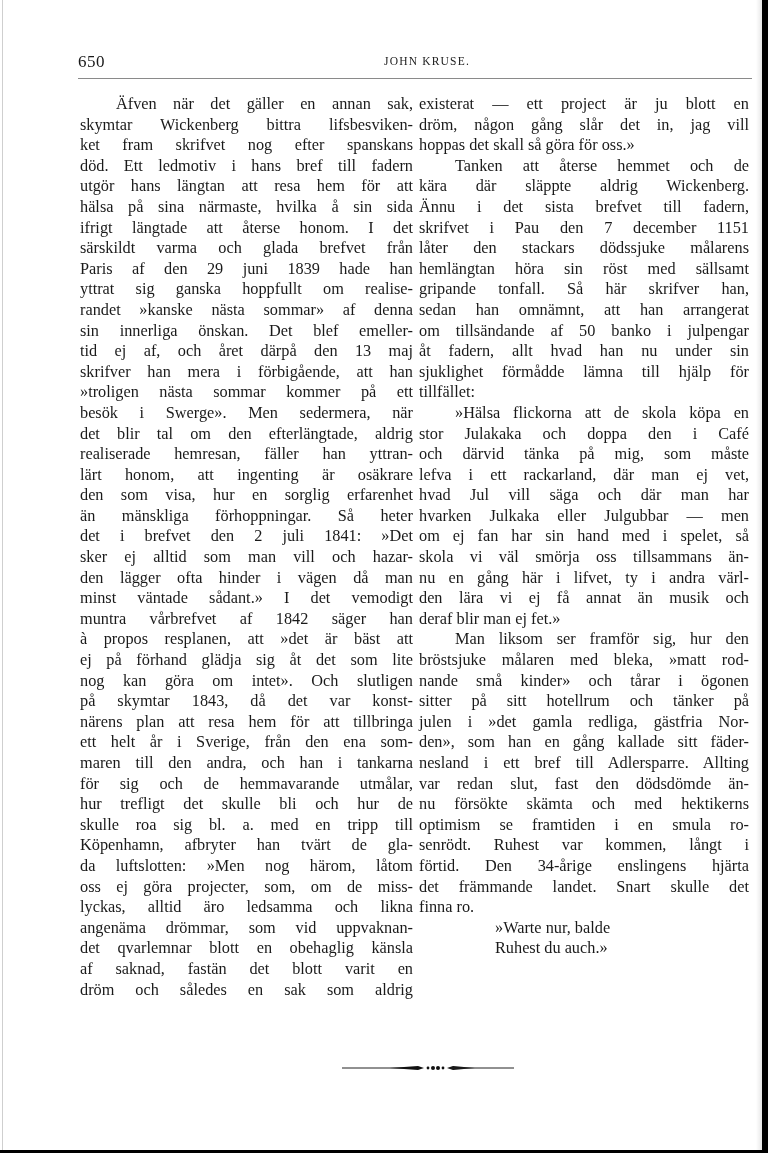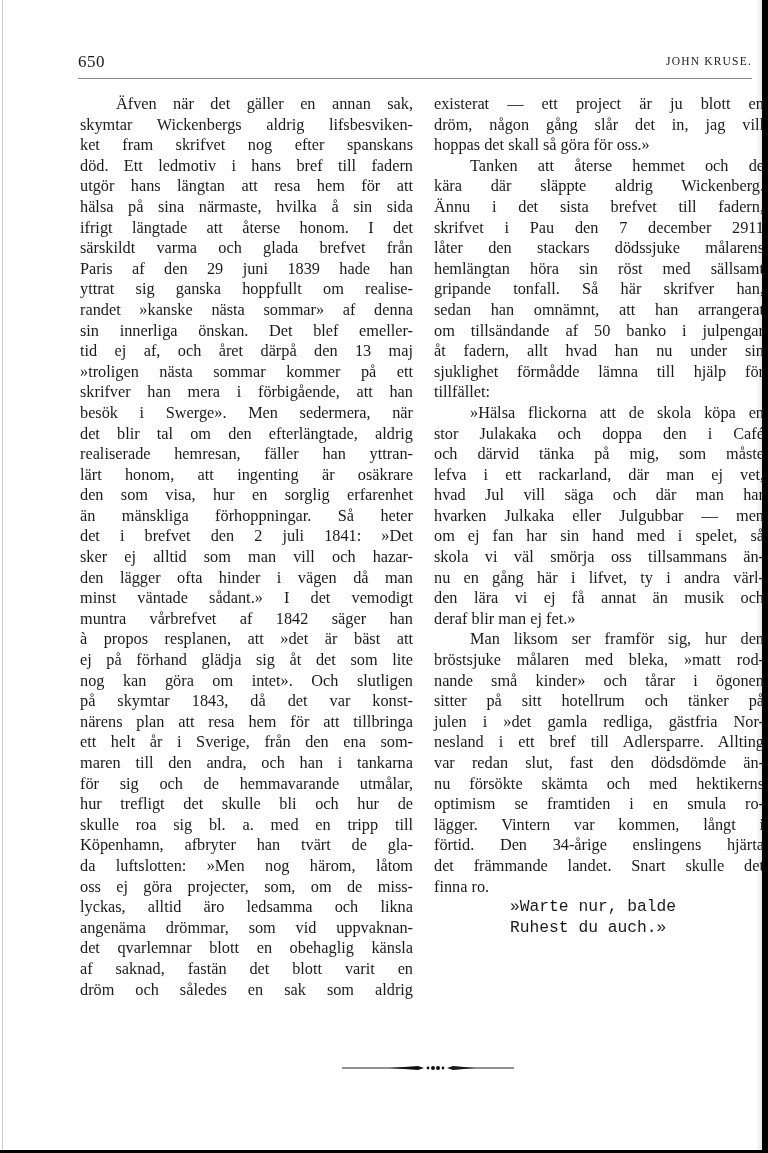--- a/index.html
+++ b/index.html
@@ -7,63 +7,63 @@
     width: 768px; height: 1153px; background: #ffffff; position: relative; overflow: hidden;
     font-family: "Liberation Serif", "DejaVu Serif", serif; color: #1a1a1a;
   }
   .right-bar { position: absolute; left: 762px; top: 0; width: 6px; height: 1153px; background: #000; }
   .right-shadow { position: absolute; left: 756px; top: 0; width: 6px; height: 1153px; background: linear-gradient(to right, #fff, #bbb); opacity: .35; }
   .bottom-bar { position: absolute; left: 0; top: 1150px; width: 768px; height: 3px; background: #000; }
   .left-edge { position: absolute; left: 2px; top: 0; width: 1px; height: 1153px; background: #cfcfcf; }
 
   .header { position: absolute; left: 78px; top: 52px; width: 674px; height: 24px; }
   .page-number { position: absolute; left: 0; top: 0; font-size: 17px; letter-spacing: .5px; }
-  .running-head { position: absolute; left: 0; right: 0; top: 3px; text-align: right; font-size: 11.5px; letter-spacing: 1.2px; padding-left: 24px; }
+  .running-head { position: absolute; left: 0; right: 0; top: 3px; text-align: center; font-size: 11.5px; letter-spacing: 1.2px; padding-left: 24px; }
   .header-rule { position: absolute; left: 78px; top: 78px; width: 674px; height: 1px; background: #8a8a8a; }
 
   .column { position: absolute; top: 94px; font-size: 16.3px; line-height: 20.6px; }
   .col-left { left: 80px; width: 333px; }
-  .col-right { left: 434px; width: 330px; }
+  .col-right { left: 419px; width: 330px; }
   .line { display: block; white-space: nowrap; text-align: justify; text-align-last: justify; height: 20.6px; }
   .line.last { text-align-last: left; }
   .line.indent { padding-left: 36px; }
-  .line.verse { padding-left: 76px; text-align-last: left; font-family: Liberation Mono, monospace; }
+  .line.verse { padding-left: 76px; text-align-last: left; }
 
   .ornament { position: absolute; left: 340px; top: 1063px; width: 176px; height: 10px; }
 </style>
 </head>
 <body>
 
 <div class="left-edge"></div>
 <div class="right-shadow"></div>
 <div class="right-bar"></div>
 <div class="bottom-bar"></div>
 
 <div class="header">
   <span class="page-number">650</span>
   <div class="running-head">JOHN KRUSE.</div>
 </div>
 <div class="header-rule"></div>
 
 <div class="column col-left" id="col-left">
     <span class="line indent">Äfven när det gäller en annan sak,</span>
-    <span class="line">skymtar Wickenbergs aldrig lifsbesviken-</span>
+    <span class="line">skymtar Wickenberg bittra lifsbesviken-</span>
     <span class="line">ket fram skrifvet nog efter spanskans</span>
     <span class="line">död. Ett ledmotiv i hans bref till fadern</span>
     <span class="line">utgör hans längtan att resa hem för att</span>
     <span class="line">hälsa på sina närmaste, hvilka å sin sida</span>
     <span class="line">ifrigt längtade att återse honom. I det</span>
     <span class="line">särskildt varma och glada brefvet från</span>
     <span class="line">Paris af den 29 juni 1839 hade han</span>
     <span class="line">yttrat sig ganska hoppfullt om realise-</span>
     <span class="line">randet »kanske nästa sommar» af denna</span>
     <span class="line">sin innerliga önskan. Det blef emeller-</span>
     <span class="line">tid ej af, och året därpå den 13 maj</span>
+    <span class="line">skrifver han mera i förbigående, att han</span>
     <span class="line">»troligen nästa sommar kommer på ett</span>
-    <span class="line">skrifver han mera i förbigående, att han</span>
     <span class="line">besök i Swerge». Men sedermera, när</span>
     <span class="line">det blir tal om den efterlängtade, aldrig</span>
     <span class="line">realiserade hemresan, fäller han yttran-</span>
     <span class="line">lärt honom, att ingenting är osäkrare</span>
     <span class="line">den som visa, hur en sorglig erfarenhet</span>
     <span class="line">än mänskliga förhoppningar. Så heter</span>
     <span class="line">det i brefvet den 2 juli 1841: »Det</span>
     <span class="line">sker ej alltid som man vill och hazar-</span>
     <span class="line">den lägger ofta hinder i vägen då man</span>
     <span class="line">minst väntade sådant.» I det vemodigt</span>
@@ -87,21 +87,21 @@
     <span class="line">af saknad, fastän det blott varit en</span>
     <span class="line">dröm och således en sak som aldrig</span>
   </div>
 <div class="column col-right" id="col-right">
     <span class="line">existerat — ett project är ju blott en</span>
     <span class="line">dröm, någon gång slår det in, jag vill</span>
     <span class="line last">hoppas det skall så göra för oss.»</span>
     <span class="line indent">Tanken att återse hemmet och de</span>
     <span class="line">kära där släppte aldrig Wickenberg.</span>
     <span class="line">Ännu i det sista brefvet till fadern,</span>
-    <span class="line">skrifvet i Pau den 7 december 2911</span>
+    <span class="line">skrifvet i Pau den 7 december 1151</span>
     <span class="line">låter den stackars dödssjuke målarens</span>
     <span class="line">hemlängtan höra sin röst med sällsamt</span>
     <span class="line">gripande tonfall. Så här skrifver han,</span>
     <span class="line">sedan han omnämnt, att han arrangerat</span>
     <span class="line">om tillsändande af 50 banko i julpengar</span>
     <span class="line">åt fadern, allt hvad han nu under sin</span>
     <span class="line">sjuklighet förmådde lämna till hjälp för</span>
     <span class="line last">tillfället:</span>
     <span class="line indent">»Hälsa flickorna att de skola köpa en</span>
     <span class="line">stor Julakaka och doppa den i Café</span>
@@ -112,25 +112,26 @@
     <span class="line">om ej fan har sin hand med i spelet, så</span>
     <span class="line">skola vi väl smörja oss tillsammans än-</span>
     <span class="line">nu en gång här i lifvet, ty i andra värl-</span>
     <span class="line">den lära vi ej få annat än musik och</span>
     <span class="line last">deraf blir man ej fet.»</span>
     <span class="line indent">Man liksom ser framför sig, hur den</span>
     <span class="line">bröstsjuke målaren med bleka, »matt rod-</span>
     <span class="line">nande små kinder» och tårar i ögonen</span>
     <span class="line">sitter på sitt hotellrum och tänker på</span>
     <span class="line">julen i »det gamla redliga, gästfria Nor-</span>
+    <span class="line">den», som han en gång kallade sitt fäder-</span>
     <span class="line">nesland i ett bref till Adlersparre. Allting</span>
     <span class="line">var redan slut, fast den dödsdömde än-</span>
     <span class="line">nu försökte skämta och med hektikerns</span>
     <span class="line">optimism se framtiden i en smula ro-</span>
-    <span class="line">lägger. Vintern var kommen, långt i</span>
+    <span class="line">senrödt. Ruhest var kommen, långt i</span>
     <span class="line">förtid. Den 34-årige enslingens hjärta</span>
     <span class="line">det främmande landet. Snart skulle det</span>
     <span class="line last">finna ro.</span>
     <span class="line verse">»Warte nur, balde</span>
     <span class="line verse">Ruhest du auch.»</span>
   </div>
 
 <svg class="ornament" viewBox="0 0 176 10">
   <line x1="2" y1="5" x2="70" y2="5" stroke="#222" stroke-width="1"></line>
   <polygon points="50,5 78,3 84,5 78,7" fill="#111"></polygon>

